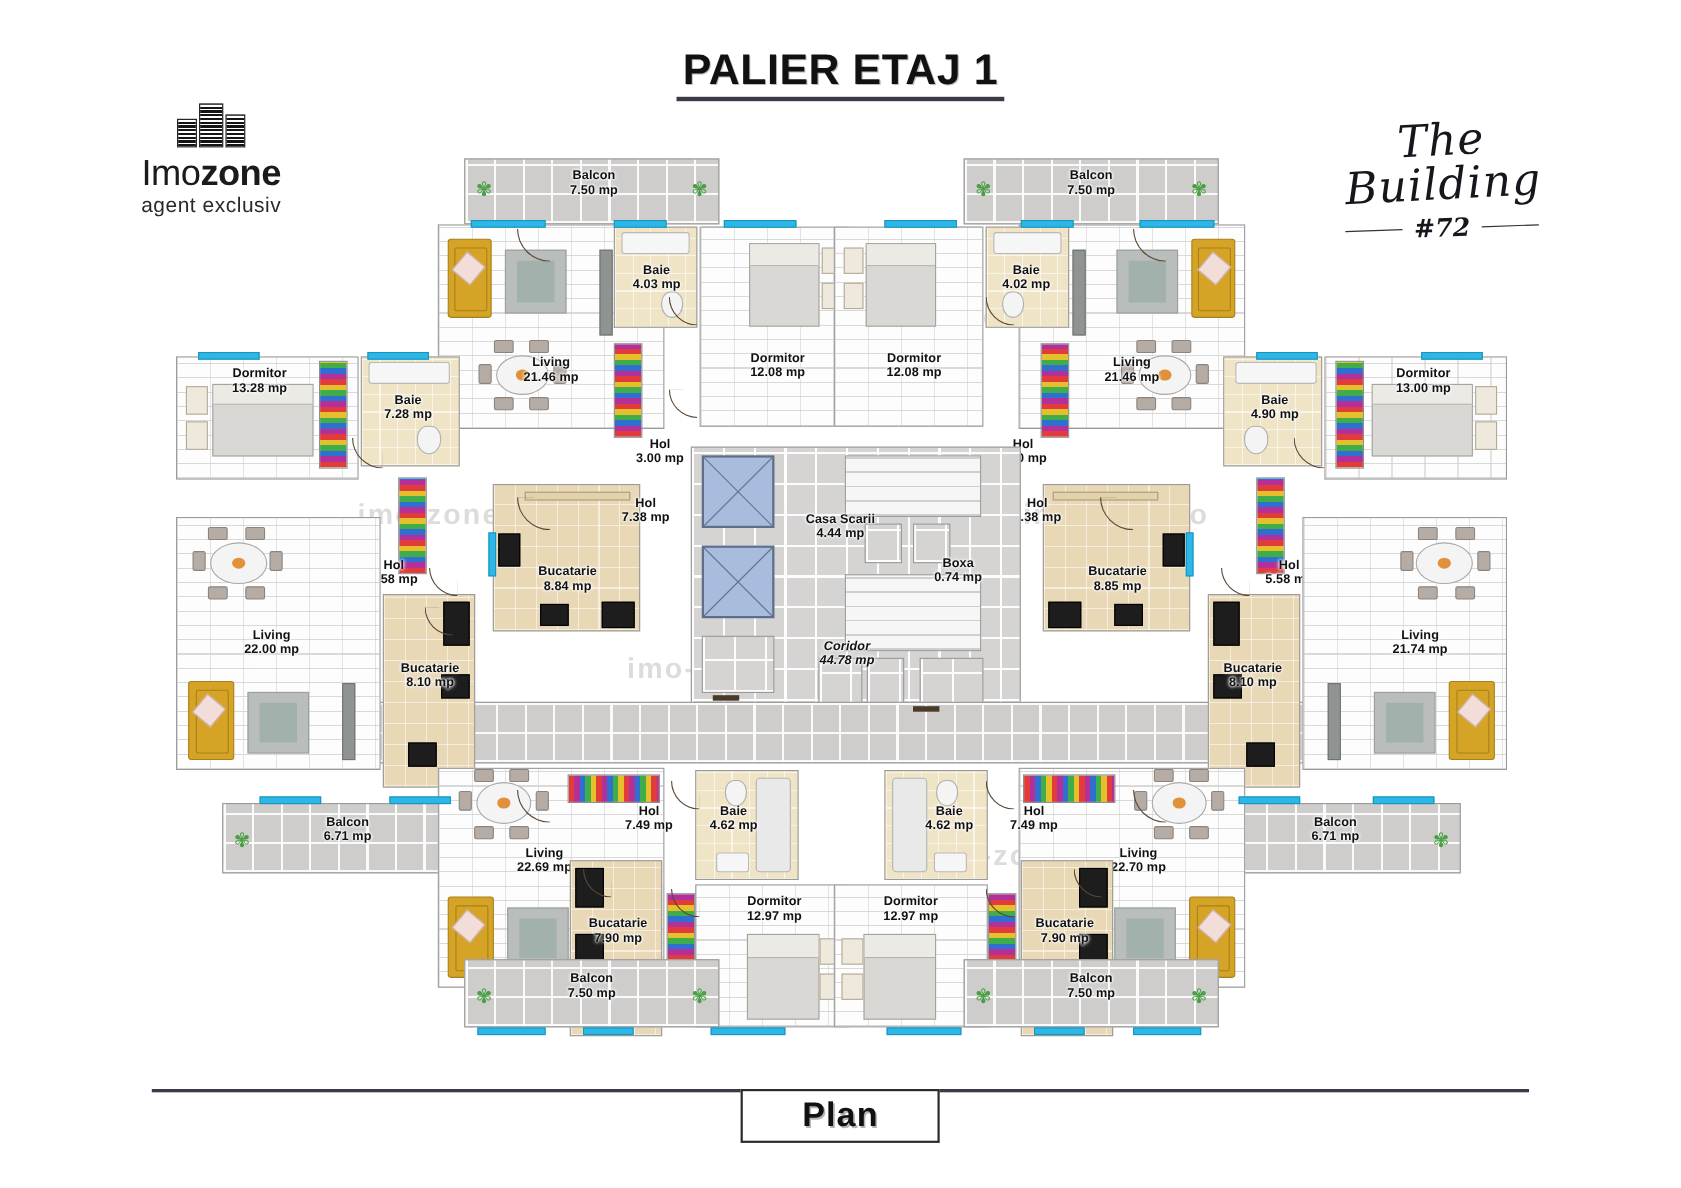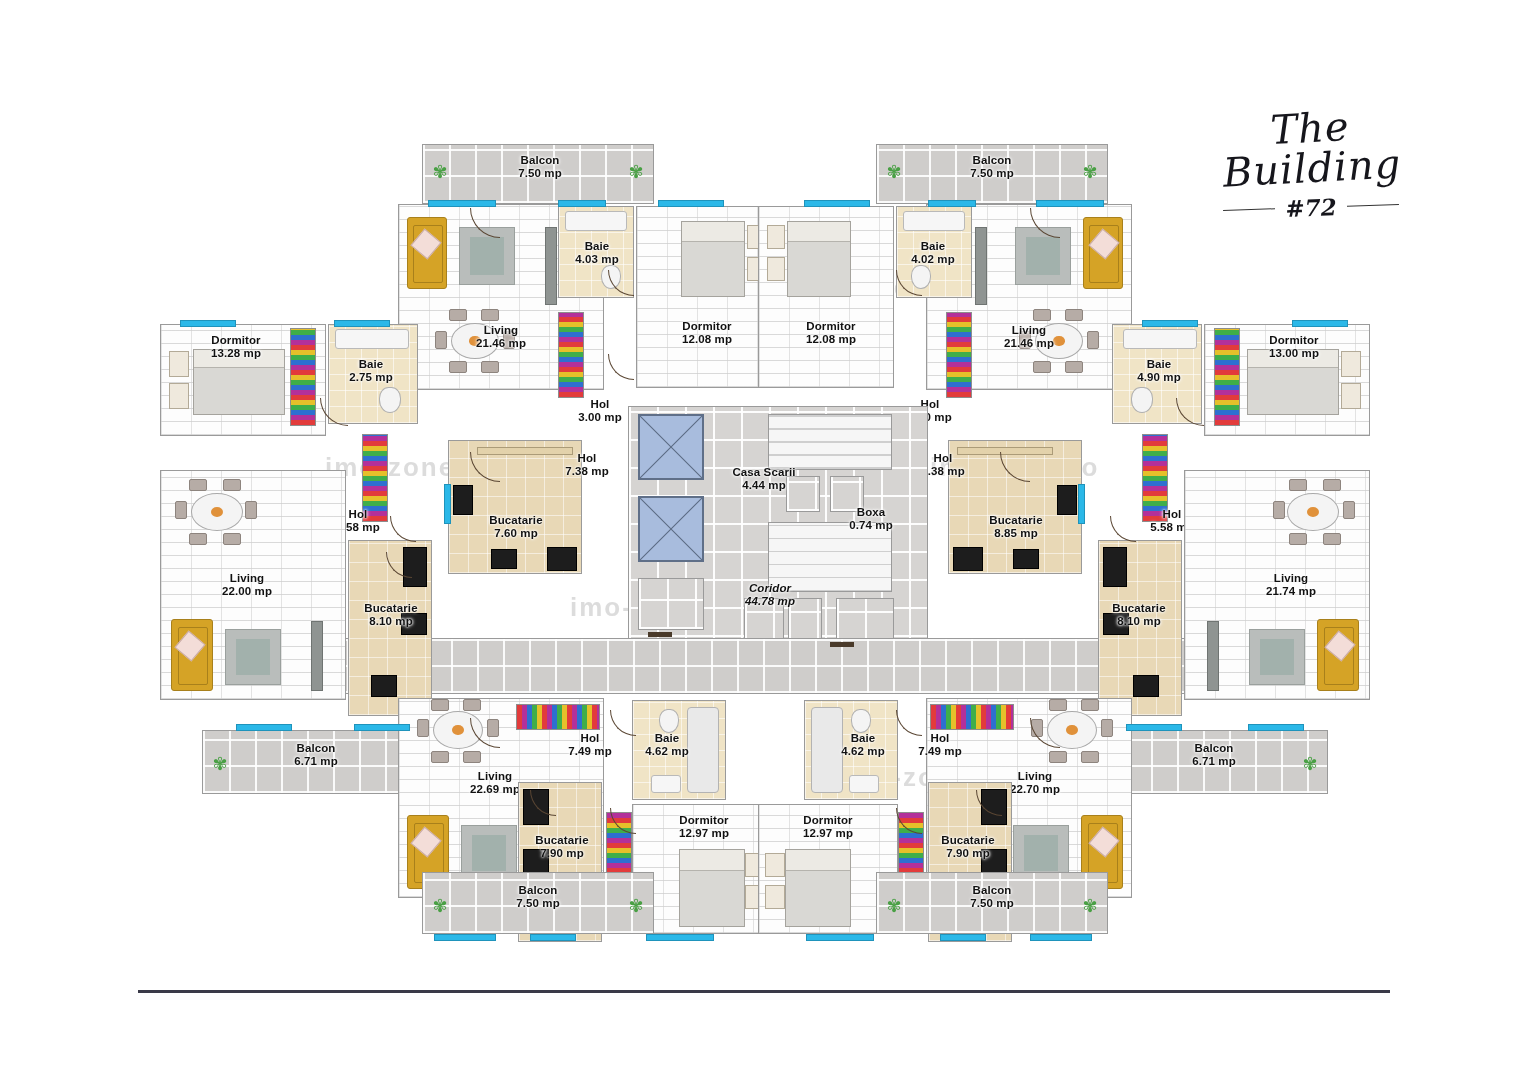--- a/index.html
+++ b/index.html
@@ -118,21 +118,33 @@
   .wardrobe.v { background-image: repeating-linear-gradient(0deg,
         #e23b3b 0 5px, #b3309a 5px 10px, #2e6fd0 10px 15px, #3fae4a 15px 20px, #e6c02a 20px 25px); }
   .wm { position:absolute; color:rgba(130,130,130,.28); font-weight:700; font-size:26px;
         letter-spacing:2px; pointer-events:none; user-select:none; }
 </style>
 </head>
 <body>
 
 <div id="page">
 
-
+  <div id="logo-block">
+    <div class="logo-mark">
+      <span class="bar b1"></span>
+      <span class="bar b2"></span>
+      <span class="bar b3"></span>
+    </div>
+    <div class="logo-word"><span>Imo</span><b>zone</b></div>
+    <div class="logo-sub">agent exclusiv</div>
+  </div>
+
+  <div id="plan-title">
+    <span class="t">PALIER ETAJ 1</span>
+  </div>
 
   <div id="brand">
     <div class="script">The Building</div>
     <div class="num-row">
       <span class="rule"></span>
       <span class="num">#72</span>
       <span class="rule"></span>
     </div>
   </div>
 
@@ -200,21 +212,21 @@
     </div>
 
     <div class="room rm-kitchen" style="left:308px; top:318px; width:134px; height:134px;">
       <div class="appl" style="left:4px; top:44px; width:20px; height:30px;"></div>
       <div class="appl" style="left:42px; top:108px; width:26px; height:20px;"></div>
       <div class="appl" style="left:98px; top:106px; width:30px; height:24px;"></div>
       <div class="counter" style="left:28px; top:6px; width:96px; height:8px;"></div>
     </div>
     <div class="lbl" style="left:318px; top:392px; width:116px;">
       <span>Bucatarie</span>
-      <span class="n">7.60 mp</span>
+      <span class="n">8.84 mp</span>
     </div>
 
     <div class="lbl" style="left:414px; top:330px; width:66px;">
       <span>Hol</span>
       <span class="n">7.38 mp</span>
     </div>
 
     <div class="room rm-tile" style="left:736px; top:22px; width:232px; height:60px;">
       <span class="plant" style="left:8px; top:18px;"></span>
       <span class="plant" style="right:8px; top:18px;"></span>
@@ -322,21 +334,21 @@
       <span class="n">13.28 mp</span>
     </div>
     <div class="wardrobe v" style="left:150px; top:206px; width:26px; height:98px;"></div>
 
     <div class="room rm-bath" style="left:188px; top:202px; width:90px; height:100px;">
       <div class="sink" style="left:6px; top:4px; width:74px; height:20px;"></div>
       <div class="wc" style="left:50px; top:62px; width:22px; height:26px;"></div>
     </div>
     <div class="lbl" style="left:198px; top:236px; width:66px;">
       <span>Baie</span>
-      <span class="n">2.75 mp</span>
+      <span class="n">7.28 mp</span>
     </div>
 
     <div class="wardrobe v" style="left:222px; top:312px; width:26px; height:88px;"></div>
     <div class="lbl" style="left:176px; top:386px; width:84px;">
       <span>Hol</span>
       <span class="n">5.58 mp</span>
     </div>
 
     <div class="room rm-brick" style="left:20px; top:348px; width:186px; height:230px;">
       <div class="tbl" style="left:30px; top:22px; width:52px; height:38px;"></div>
@@ -607,14 +619,17 @@
     <div class="doorswing" style="left:390px; top:668px; width:26px; height:26px;"></div>
     <div class="doorswing" style="left:890px; top:596px; width:30px; height:30px;"></div>
     <div class="doorswing" style="left:756px; top:588px; width:26px; height:26px;"></div>
     <div class="doorswing" style="left:756px; top:686px; width:26px; height:26px;"></div>
     <div class="doorswing" style="left:836px; top:668px; width:26px; height:26px;"></div>
     <div class="door" style="left:690px; top:520px; width:24px; height:5px;"></div>
     <div class="door" style="left:508px; top:510px; width:24px; height:5px;"></div>
   </div>
 
   <div id="footer-rule"></div>
+  <div id="footer-box">
+    <span class="lbl" style="position:static; text-shadow:1.5px 1.5px 0 #b5b5b5;">Plan</span>
+  </div>
 
 </div>
 
 </body></html>

